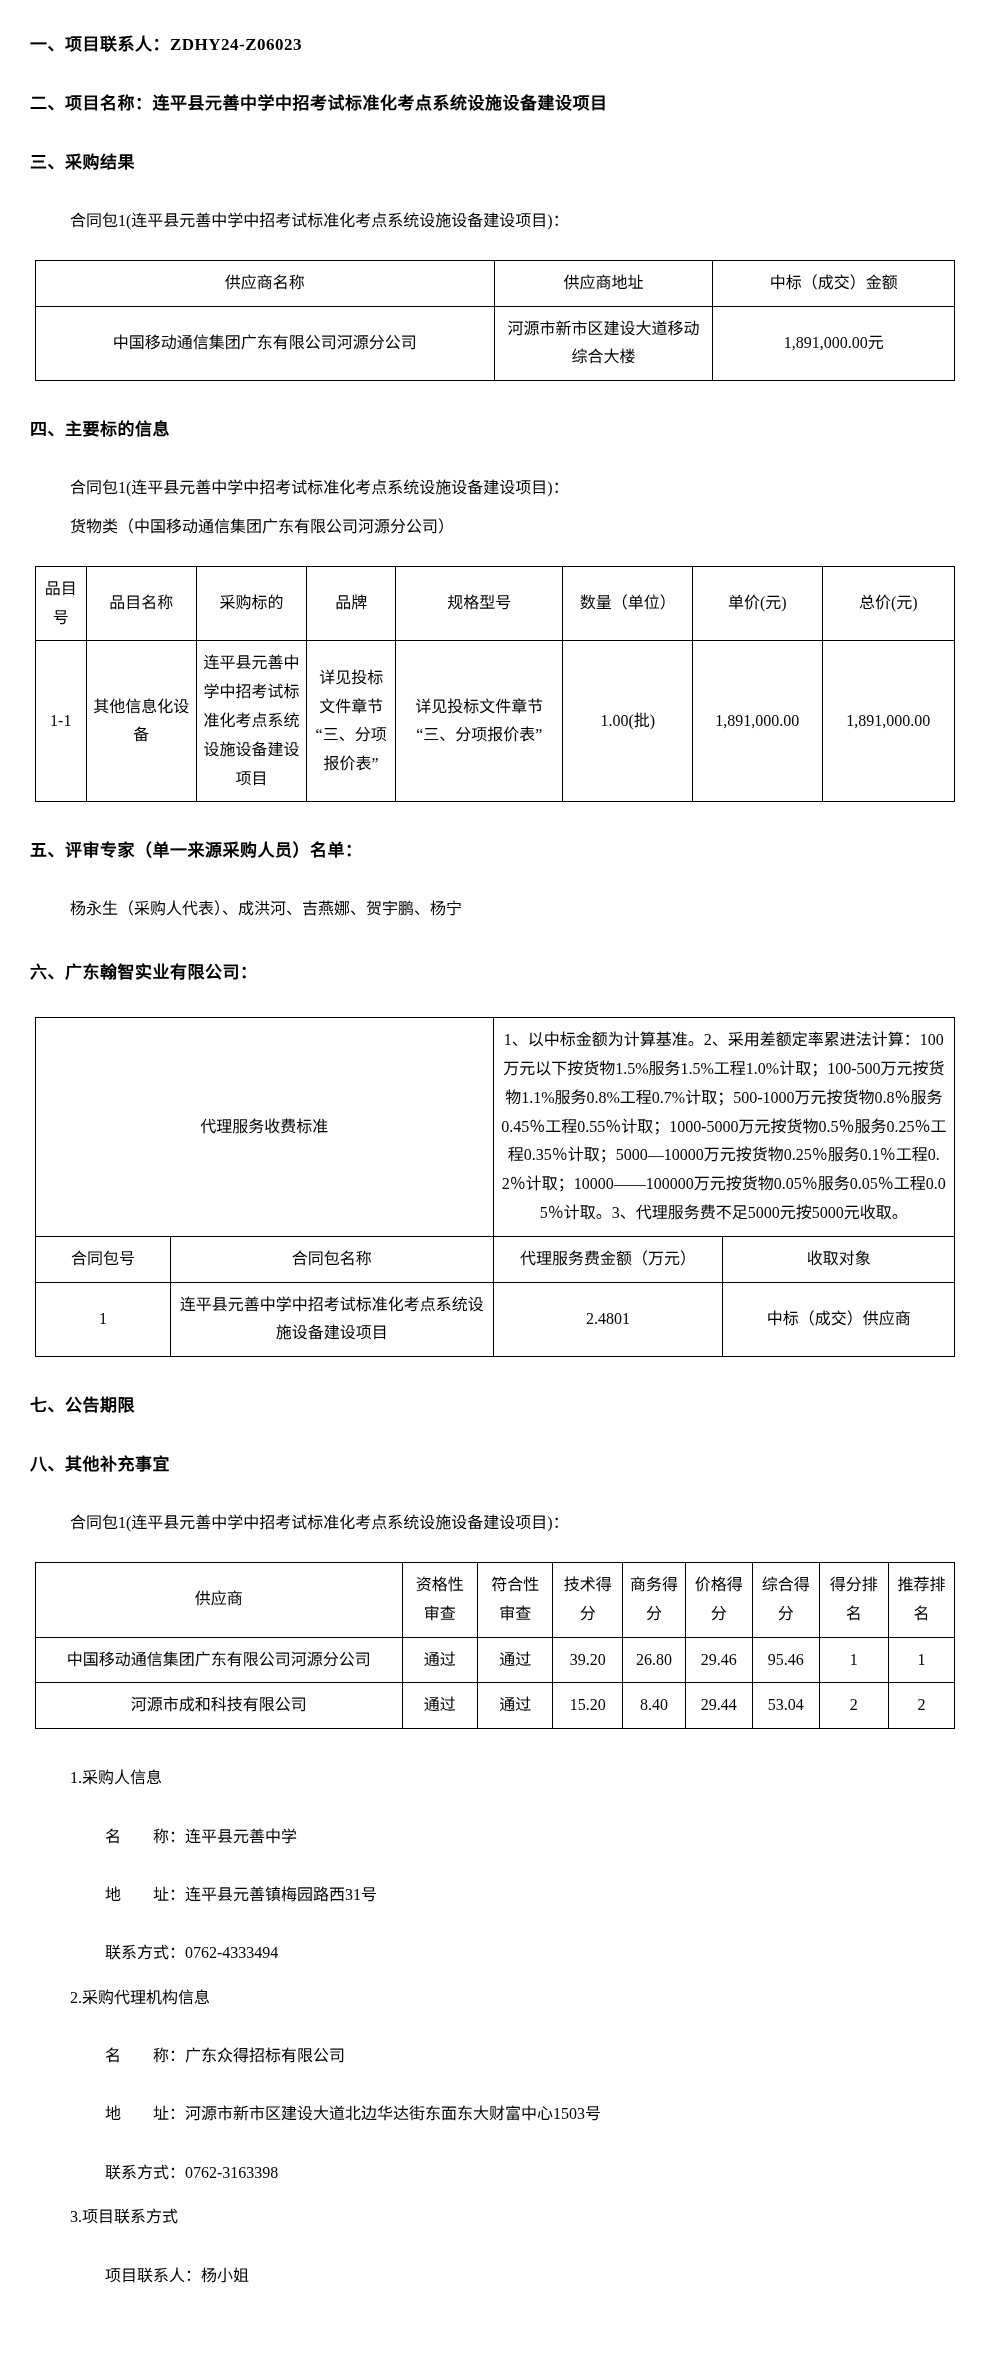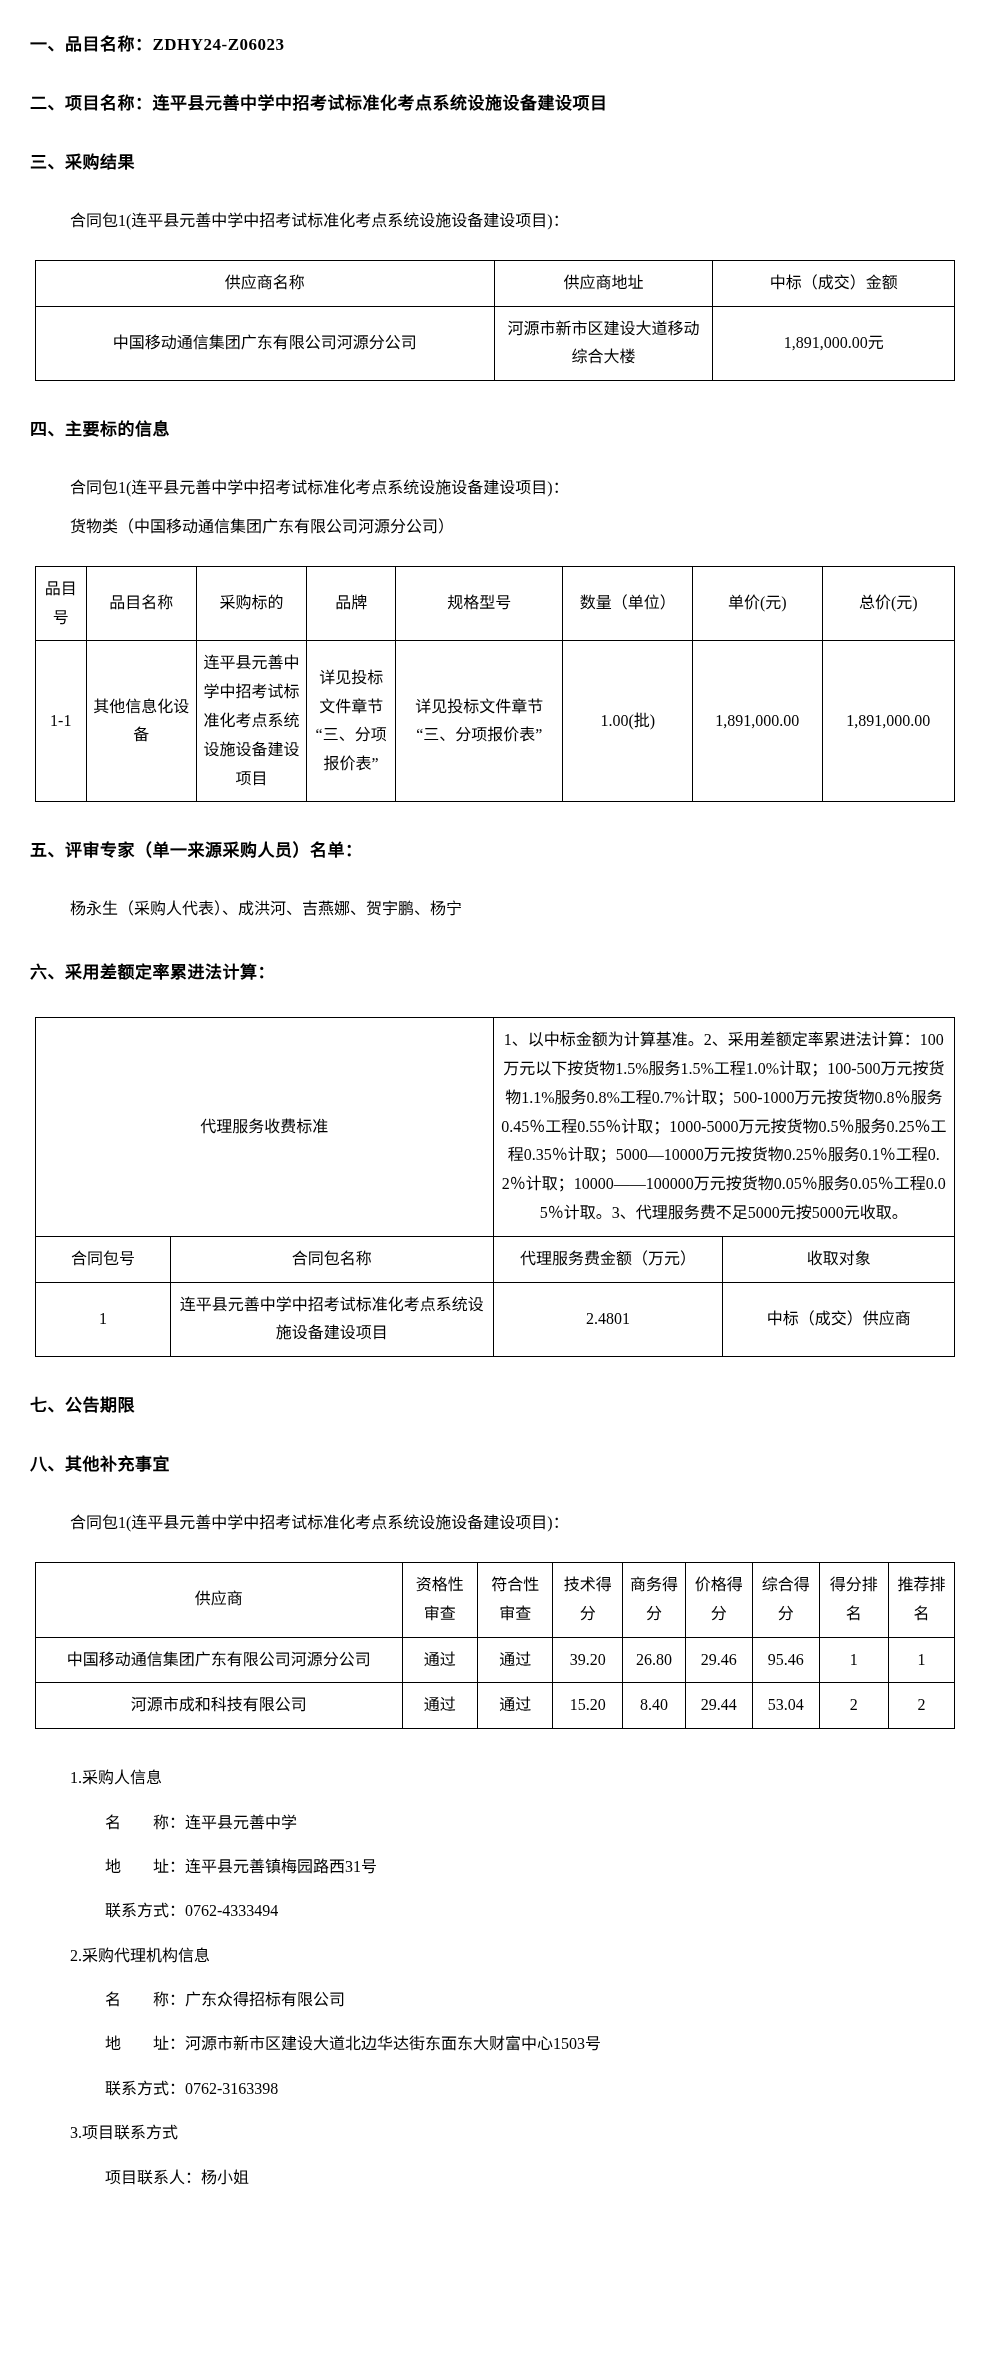--- a/index.html
+++ b/index.html
@@ -26,21 +26,21 @@
   .section-heading.first { margin-top: 16px; }
   .para {
     margin: 22px 0 20px 50px;
     line-height: 1.8;
   }
   .contact-l1 {
     margin: 10px 0 14px 50px;
     line-height: 1.9;
   }
   .contact-l2 {
-    margin: 14px 0 14px 85px;
+    margin: 28px 0 14px 85px;
     line-height: 1.9;
   }
   table.doc-table {
     border-collapse: collapse;
     width: 920px;
     margin: 24px 0 34px 15px;
     table-layout: fixed;
   }
   table.doc-table th, table.doc-table td {
     border: 1px solid #000000;
@@ -58,21 +58,21 @@
     text-align: justify;
     padding: 10px 14px;
     line-height: 2.3;
   }
 </style>
 </head>
 <body>
 
 <div>
 
-  <div class="section-heading first">一、品目名称：ZDHY24-Z06023</div>
+  <div class="section-heading first">一、项目联系人：ZDHY24-Z06023</div>
 
   <div class="section-heading">二、项目名称：连平县元善中学中招考试标准化考点系统设施设备建设项目</div>
 
   <div class="section-heading">三、采购结果</div>
   <div class="para">合同包1(连平县元善中学中招考试标准化考点系统设施设备建设项目)：</div>
 
   <table class="doc-table">
     <colgroup>
       <col style="width:49.9%">
         <col style="width:23.8%">
@@ -127,21 +127,21 @@
       <td>1.00(批)</td>
       <td class="num">1,891,000.00</td>
       <td class="num">1,891,000.00</td>
     </tr>
   </tbody>
     </table>
 
   <div class="section-heading">五、评审专家（单一来源采购人员）名单：</div>
   <div class="para">杨永生（采购人代表）、成洪河、吉燕娜、贺宇鹏、杨宁</div>
 
-  <div class="section-heading">六、采用差额定率累进法计算：</div>
+  <div class="section-heading">六、广东翰智实业有限公司：</div>
 
   <table class="doc-table">
     <colgroup>
       <col style="width:14.7%">
         <col style="width:35.1%">
         <col style="width:25%">
         <col style="width:25.2%">
     </colgroup>
     <tbody>
         <tr>

